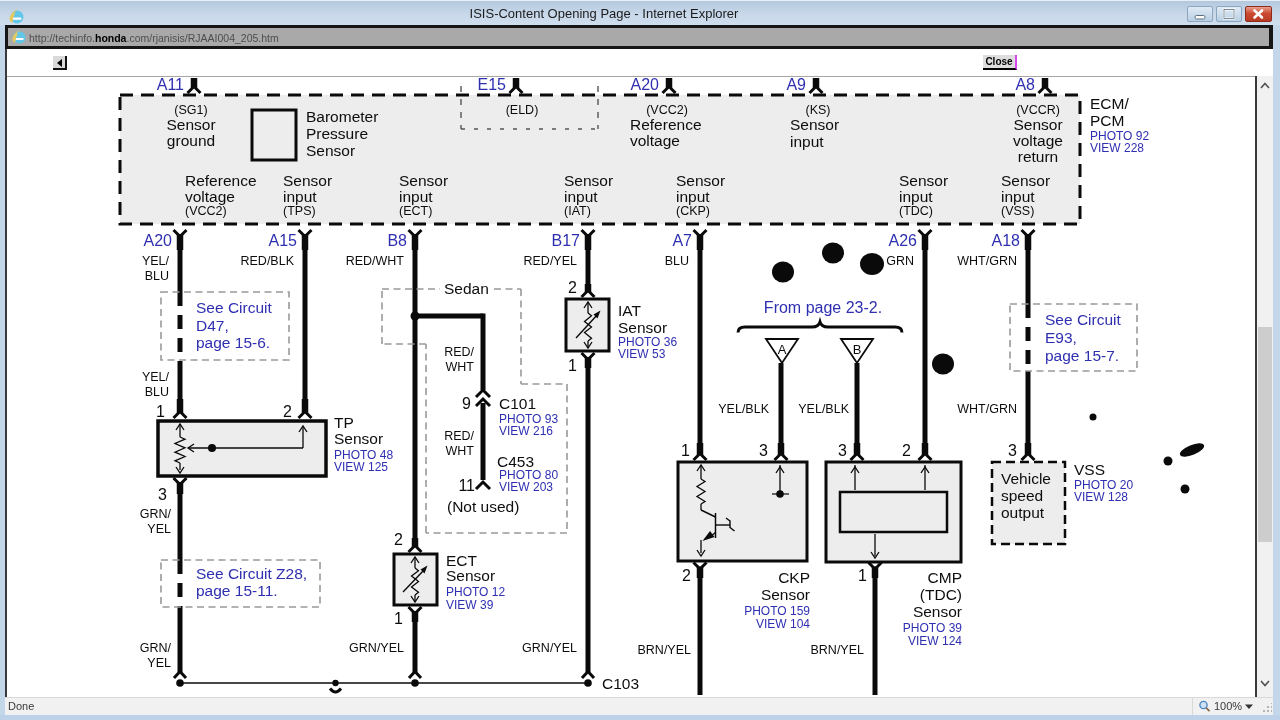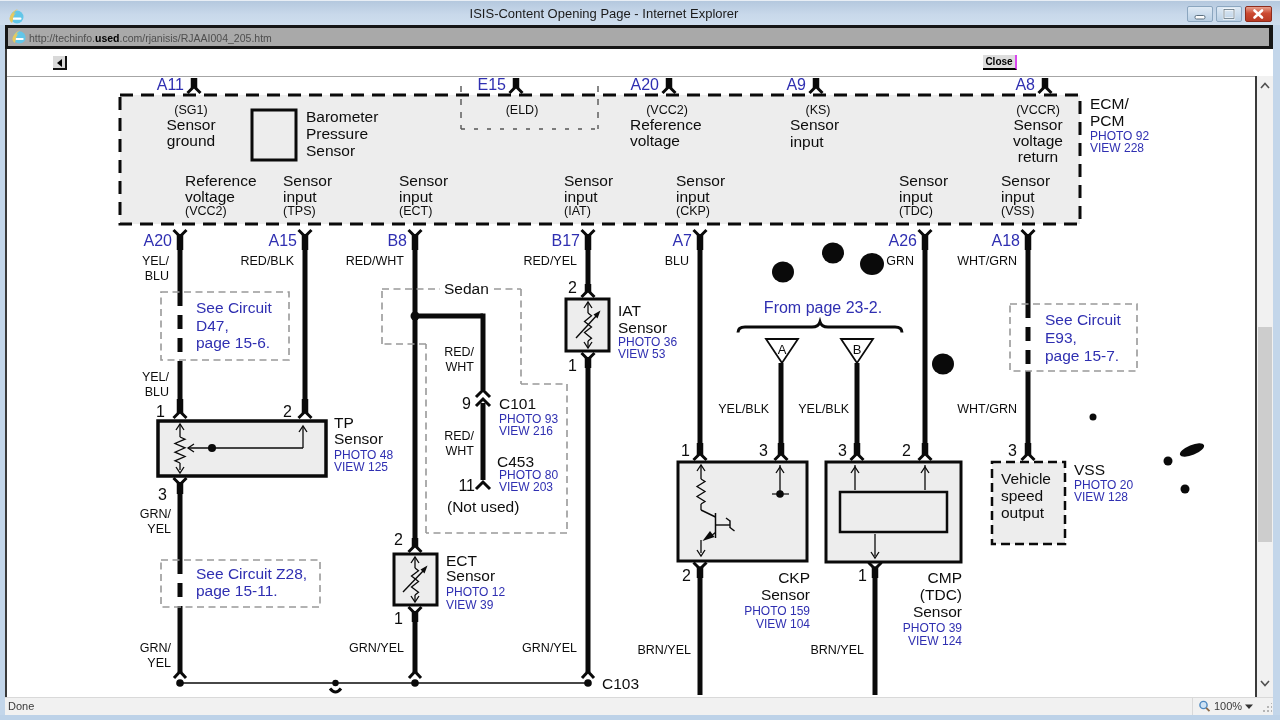--- a/index.html
+++ b/index.html
@@ -30,21 +30,21 @@
       <path d="M9.5,4.5 L17,11.5 M17,4.5 L9.5,11.5" stroke="#fff" stroke-width="2.6" stroke-linecap="round"></path>
     </svg>
 
   <div class="abs" style="left:5px;top:25px;width:1268px;height:24px;background:#161616;"></div>
   <div class="abs" style="left:8px;top:28px;width:1261px;height:18px;background:#a9a9a9;"></div>
   <svg class="abs" style="left:11px;top:29px" width="16" height="16" viewBox="0 0 17 17">
     <circle cx="9" cy="9" r="6.5" fill="#62c6e8"></circle>
     <rect x="4.5" y="9.5" width="9" height="2.2" fill="#fff" rx="1"></rect>
     <path d="M4,15 Q0,12 2.5,7.5 Q5,2.5 10,1 Q6,4 5.5,6 L8,4.5 Q4.5,9 5,12 Z" fill="#e8c95e"></path>
   </svg>
-  <div class="abs" style="left:29px;top:31.5px;font-size:10.5px;color:#4e4e4e;">http://techinfo.<b style="color:#000">used</b>.com/rjanisis/RJAAI004_205.htm</div>
+  <div class="abs" style="left:29px;top:31.5px;font-size:10.5px;color:#4e4e4e;">http://techinfo.<b style="color:#000">honda</b>.com/rjanisis/RJAAI004_205.htm</div>
 
   <div class="abs" style="left:0;top:25px;width:5px;height:690px;background:#c3d6ea;"></div>
   <div class="abs" style="left:1273px;top:25px;width:7px;height:690px;background:#c3d6ea;"></div>
   <div class="abs" style="left:0;top:715px;width:1280px;height:5px;background:#bdd2e8;"></div>
 
   <div class="abs" style="left:5px;top:49px;width:2px;height:648px;background:#3a3a3a;"></div>
   <div class="abs" style="left:1255px;top:76px;width:2px;height:621px;background:#3a3a3a;"></div>
 
   <div class="abs" style="left:7px;top:49px;width:1266px;height:27px;background:#fff;"></div>
   <div class="abs" style="left:53px;top:56px;width:14px;height:14px;background:#d9d9d9;border-right:2px solid #111;border-bottom:2px solid #111;"></div>

